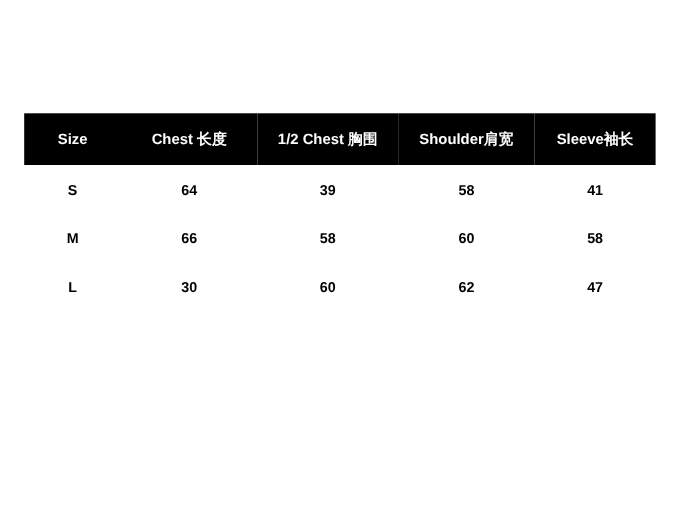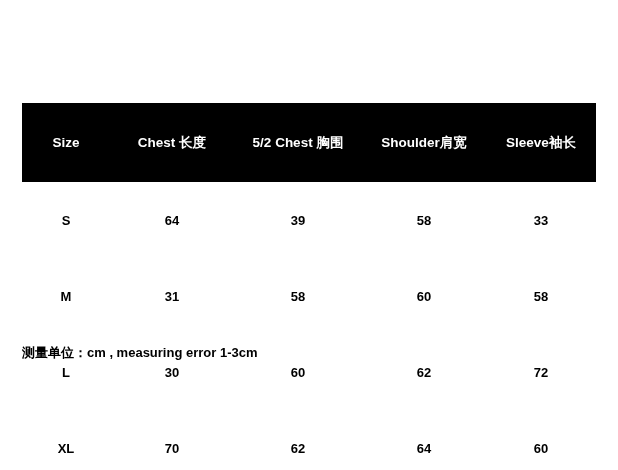--- a/index.html
+++ b/index.html
@@ -26,21 +26,21 @@
     top: 103px;
     width: 574px;
     border-collapse: collapse;
     table-layout: fixed;
   }
   .size-table th,
   .size-table td {
     font-size: 13px;
     font-weight: bold;
     text-align: center;
-    padding: 16px;
+    padding: 0;
     line-height: 1;
   }
   .size-table thead th {
     height: 47px;
     background: #000000;
     color: #ffffff;
     font-size: 13.5px;
     vertical-align: middle;
   }
   .size-table tbody td {
@@ -75,52 +75,44 @@
       <col class="col-size">
       <col class="col-length">
       <col class="col-chest">
       <col class="col-shoulder">
       <col class="col-sleeve">
     </colgroup>
     <thead>
       <tr>
         <th>Size</th>
         <th>Chest 长度</th>
-        <th>5/2 Chest 胸围</th>
+        <th>1/2 Chest 胸围</th>
         <th>Shoulder肩宽</th>
         <th>Sleeve袖长</th>
       </tr>
     </thead>
     <tbody>
       <tr>
         <td>S</td>
         <td>64</td>
         <td>39</td>
         <td>58</td>
-        <td>33</td>
+        <td>41</td>
       </tr>
       <tr>
         <td>M</td>
-        <td>31</td>
+        <td>66</td>
         <td>58</td>
         <td>60</td>
         <td>58</td>
       </tr>
       <tr>
         <td>L</td>
         <td>30</td>
         <td>60</td>
         <td>62</td>
-        <td>72</td>
-      </tr>
-      <tr>
-        <td>XL</td>
-        <td>70</td>
-        <td>62</td>
-        <td>64</td>
-        <td>60</td>
+        <td>47</td>
       </tr>
     </tbody>
   </table>
 
-  <div class="note">测量单位：cm , measuring error 1-3cm</div>
 
 </div>
 
 </body></html>

